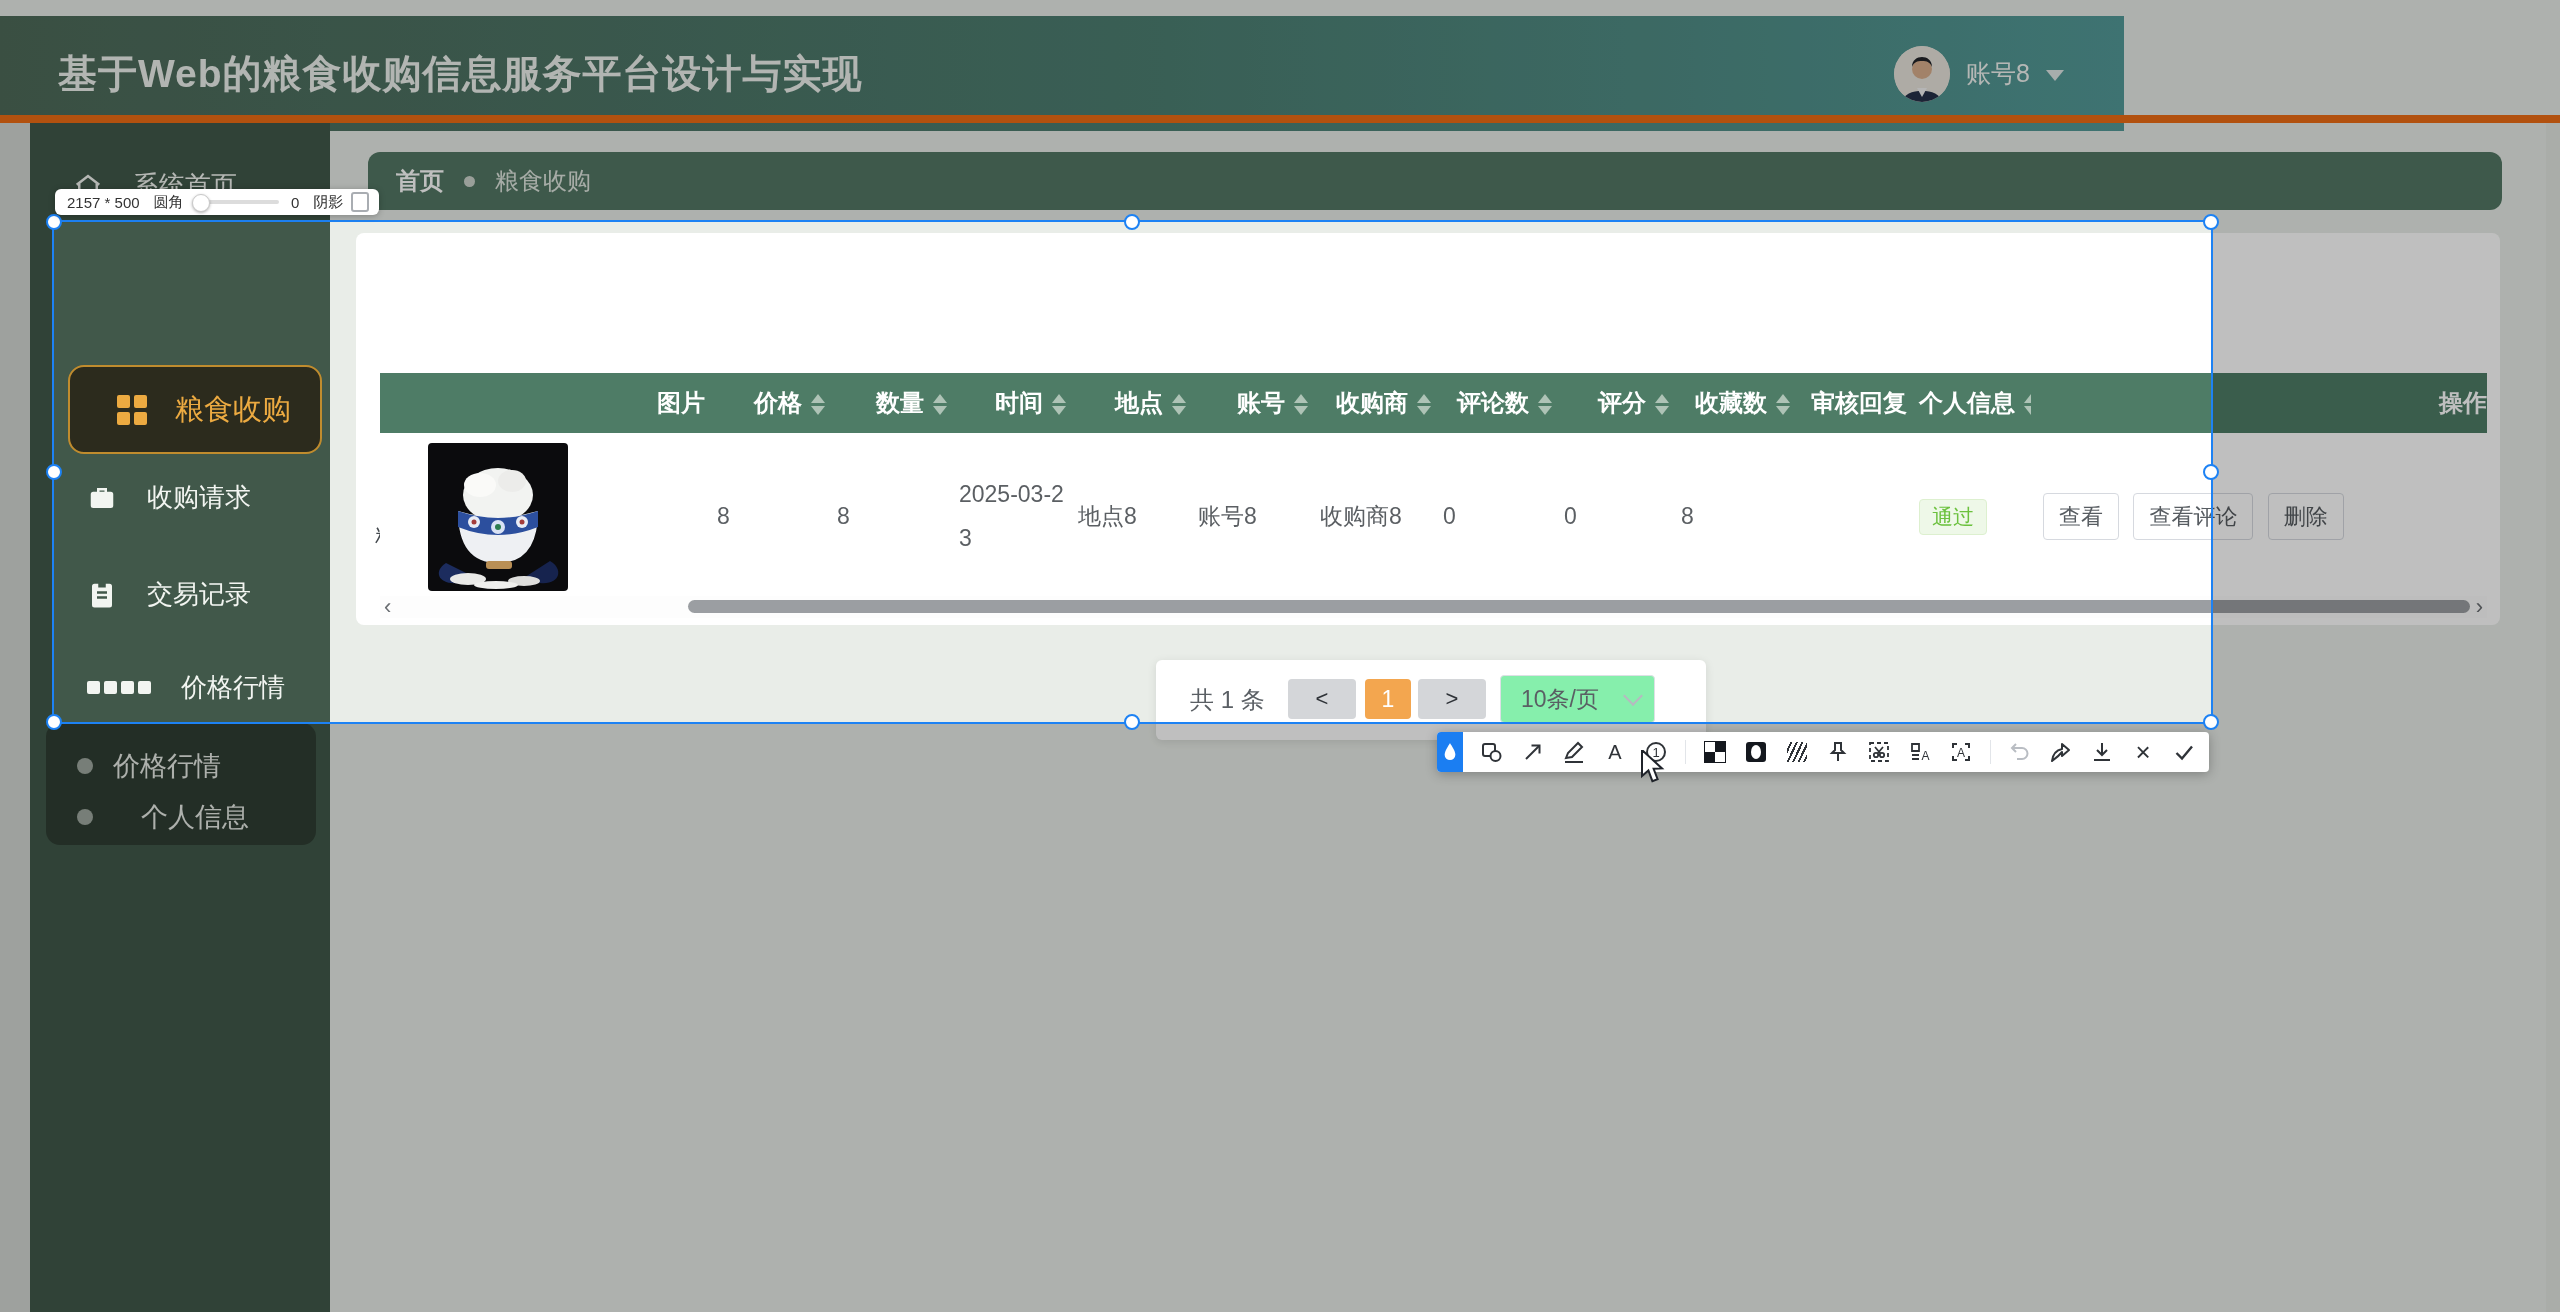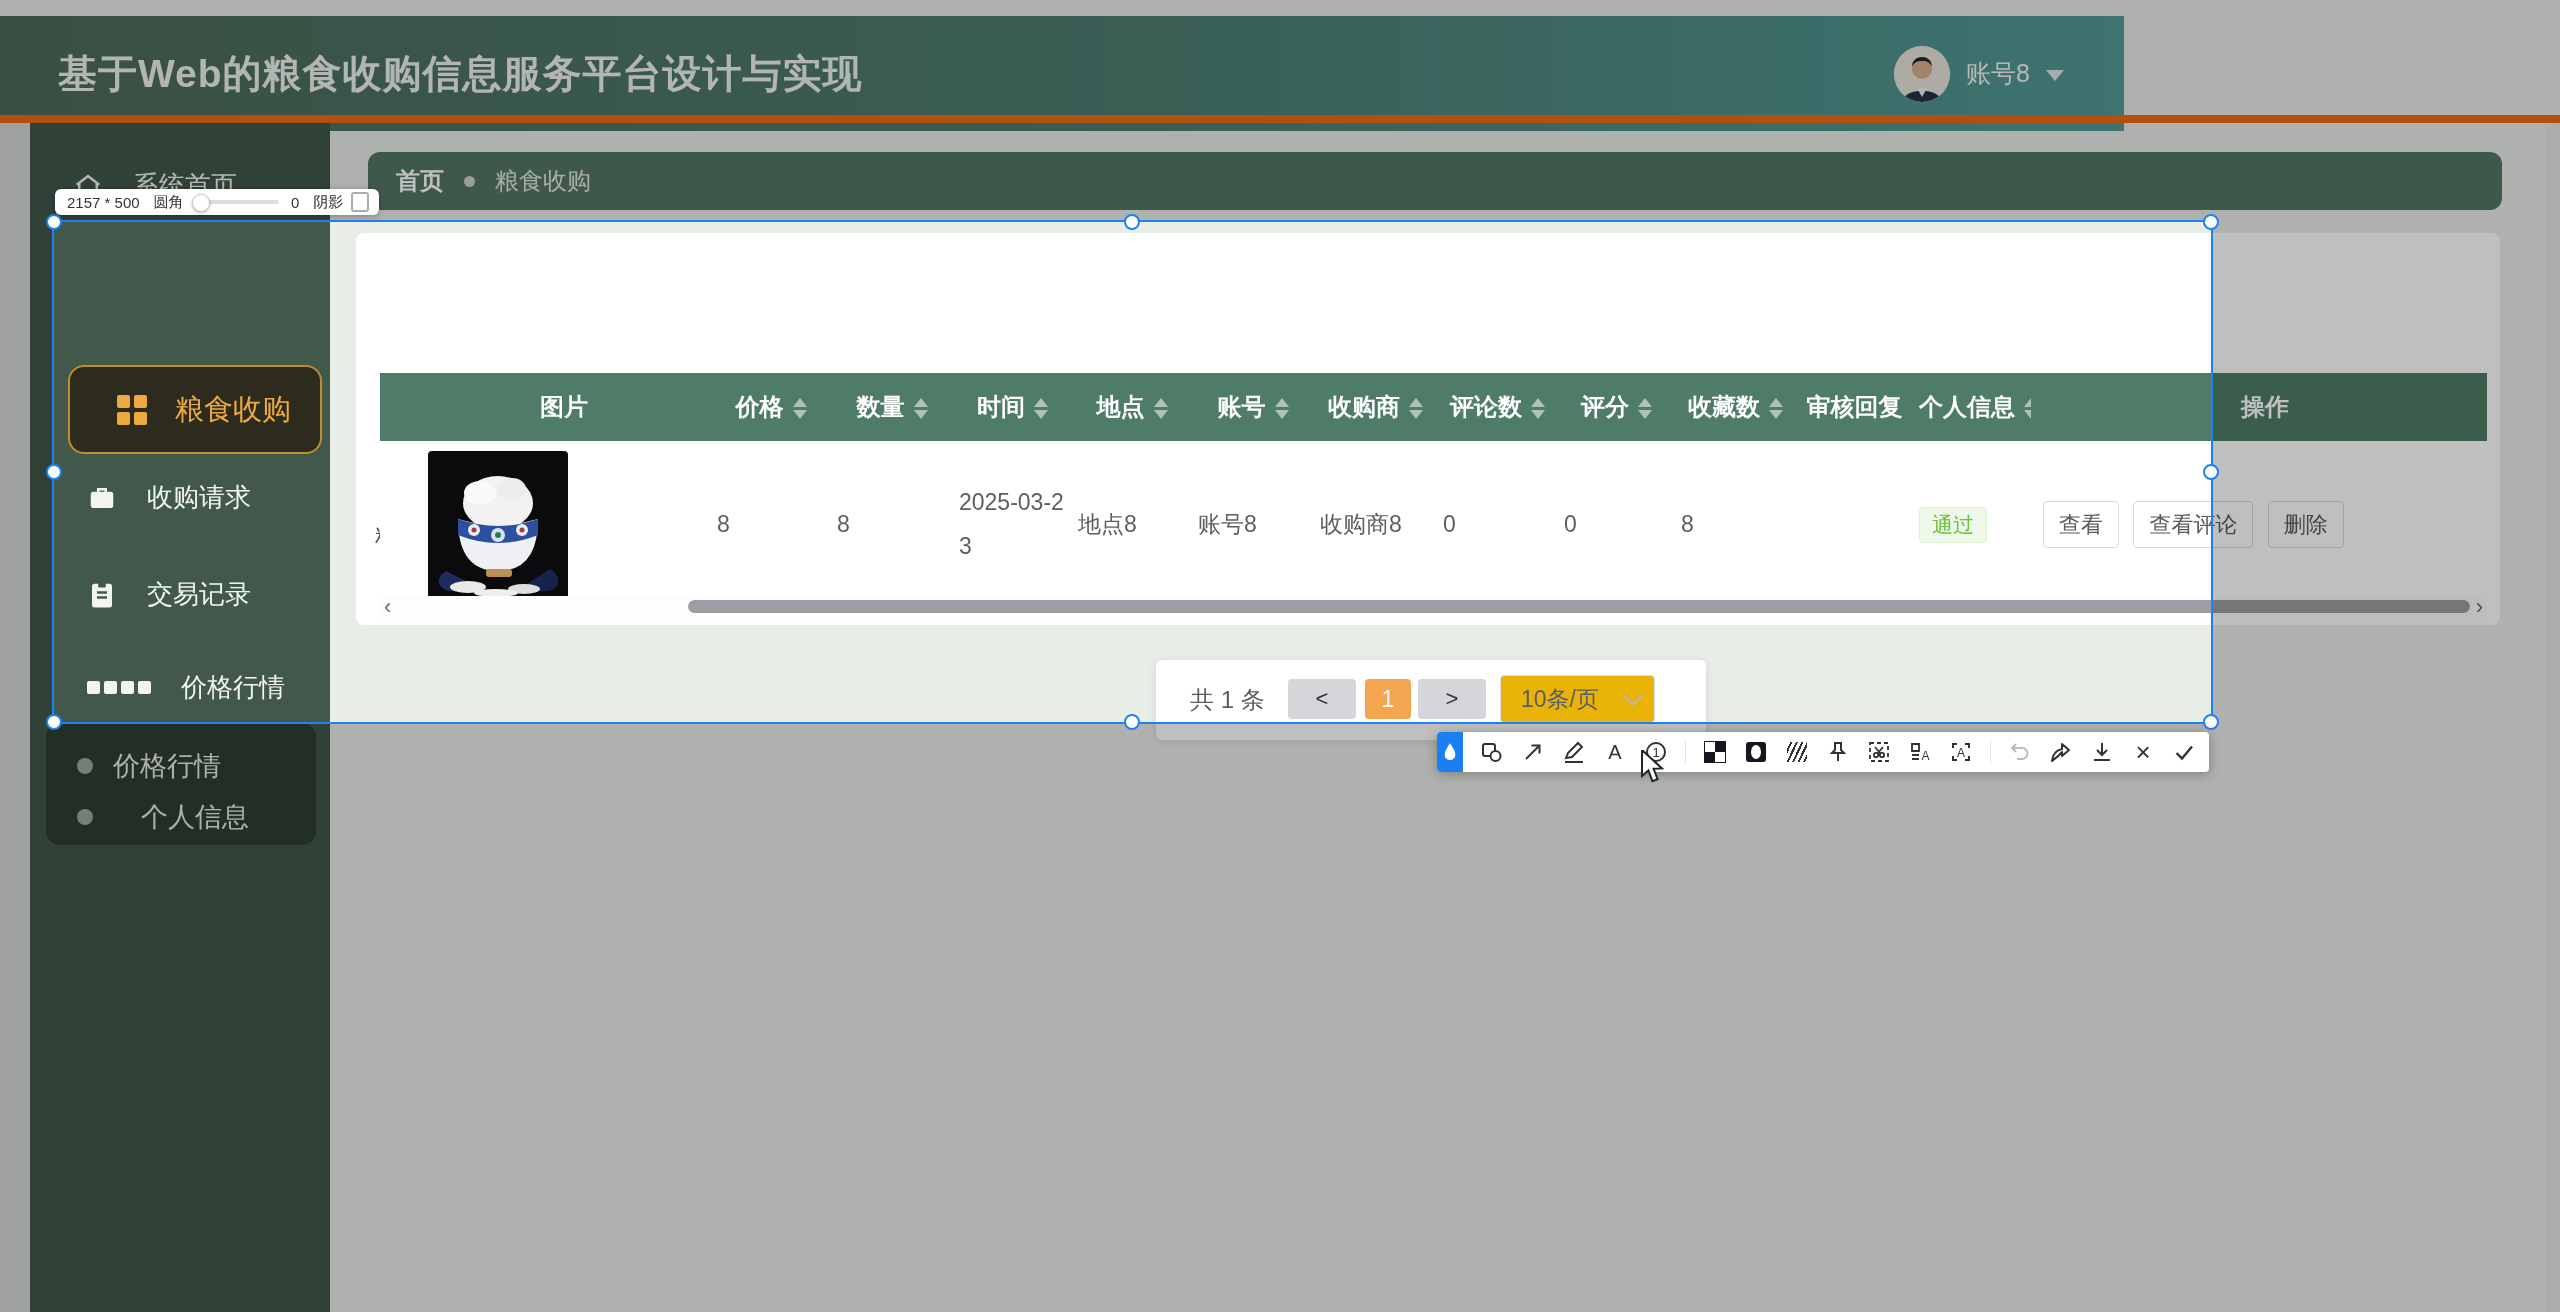--- a/index.html
+++ b/index.html
@@ -58,22 +58,22 @@
   .chev{width:12px;height:12px;border-right:2px solid #b6bac0;border-bottom:2px solid #b6bac0;
     transform:rotate(45deg);margin-top:-6px;}
   .btn-search{position:absolute;left:1100px;top:276px;width:116px;height:50px;background:#4d8166;
     border:none;border-radius:4px;color:#fff;font-size:24px;display:flex;align-items:center;
     justify-content:center;gap:10px;cursor:pointer;}
   .btn-plain{position:absolute;top:276px;height:50px;background:#fff;border:1px solid #d8dbe0;
     border-radius:4px;color:#566158;font-size:23px;cursor:pointer;}
 
   
   table.grain{position:absolute;left:24px;top:140px;width:2107px;border-collapse:collapse;table-layout:fixed;}
-  table.grain th{background:#4e7c66;color:#fff;font-size:24px;font-weight:bold;text-align:center;
-    height:68px;padding:0 0 0 12px;white-space:nowrap;overflow:hidden;}
+  table.grain th{background:#4e7c66;color:#fff;font-size:24px;font-weight:bold;text-align:right;
+    height:60px;padding:0 0 0 12px;white-space:nowrap;overflow:hidden;}
   table.grain th.first{padding-left:43px;}
   table.grain td{font-size:23px;color:#5b5f63;padding:0 0 0 12px;height:167px;vertical-align:middle;
     border-bottom:1px solid #ebeef5;background:#fff;overflow:hidden;}
   .caret{display:inline-block;vertical-align:middle;margin-left:9px;}
   .caret i{display:block;width:0;height:0;border-left:7px solid transparent;border-right:7px solid transparent;}
   .caret .up{border-bottom:9px solid #aec3b6;margin-bottom:3px;}
   .caret .down{border-top:9px solid #aec3b6;}
   .row-img{width:140px;height:148px;margin-left:36px;display:block;border-radius:4px;}
   .tag-pass{display:inline-block;background:#eef8e8;border:1px solid #ddf0cf;color:#6cc13e;
     font-size:21px;padding:3px 12px;border-radius:4px;}
@@ -86,21 +86,21 @@
   
   .pagination{left:1156px;top:660px;width:550px;height:80px;background:#fff;border-radius:6px;
     box-shadow:0 2px 10px rgba(0,0,0,0.10);z-index:2;}
   .pg-total{position:absolute;left:34px;top:0;height:80px;line-height:80px;font-size:24px;color:#5a5f64;}
   .pg-btn{position:absolute;top:19px;height:40px;border:none;border-radius:4px;background:#d4d6d9;
     color:#2f3338;font-size:22px;cursor:pointer;}
   .pg-page{position:absolute;left:209px;top:19px;width:46px;height:40px;border-radius:4px;background:#f3a64f;
     color:#fff;font-size:23px;text-align:center;line-height:40px;cursor:pointer;}
   .pg-select{position:absolute;left:344px;top:15px;width:155px;height:48px;border:1px solid #dde0e5;
     border-radius:4px;display:flex;align-items:center;justify-content:space-between;
-    padding:0 14px 0 20px;box-sizing:border-box;cursor:pointer;background:#eab308;}
+    padding:0 14px 0 20px;box-sizing:border-box;cursor:pointer;background:#86efac;}
   .pg-select span{font-size:23px;color:#5a5f64;}
 
   
   .dim-selection{left:52px;top:220px;width:2157px;height:500px;border:2px solid #1d82f4;
     box-shadow:0 0 0 9999px rgba(0,0,0,0.25);z-index:40;pointer-events:none;}
   .handle{position:absolute;width:12px;height:12px;background:#fff;border:2px solid #1d82f4;
     border-radius:50%;z-index:41;}
   .snip-bar{left:55px;top:189px;width:324px;height:26px;background:#fff;border-radius:6px;
     box-shadow:0 1px 6px rgba(0,0,0,0.25);display:flex;align-items:center;z-index:60;font-size:15px;color:#333;}
   .snip-bar .sz{margin-left:12px;white-space:nowrap;}

